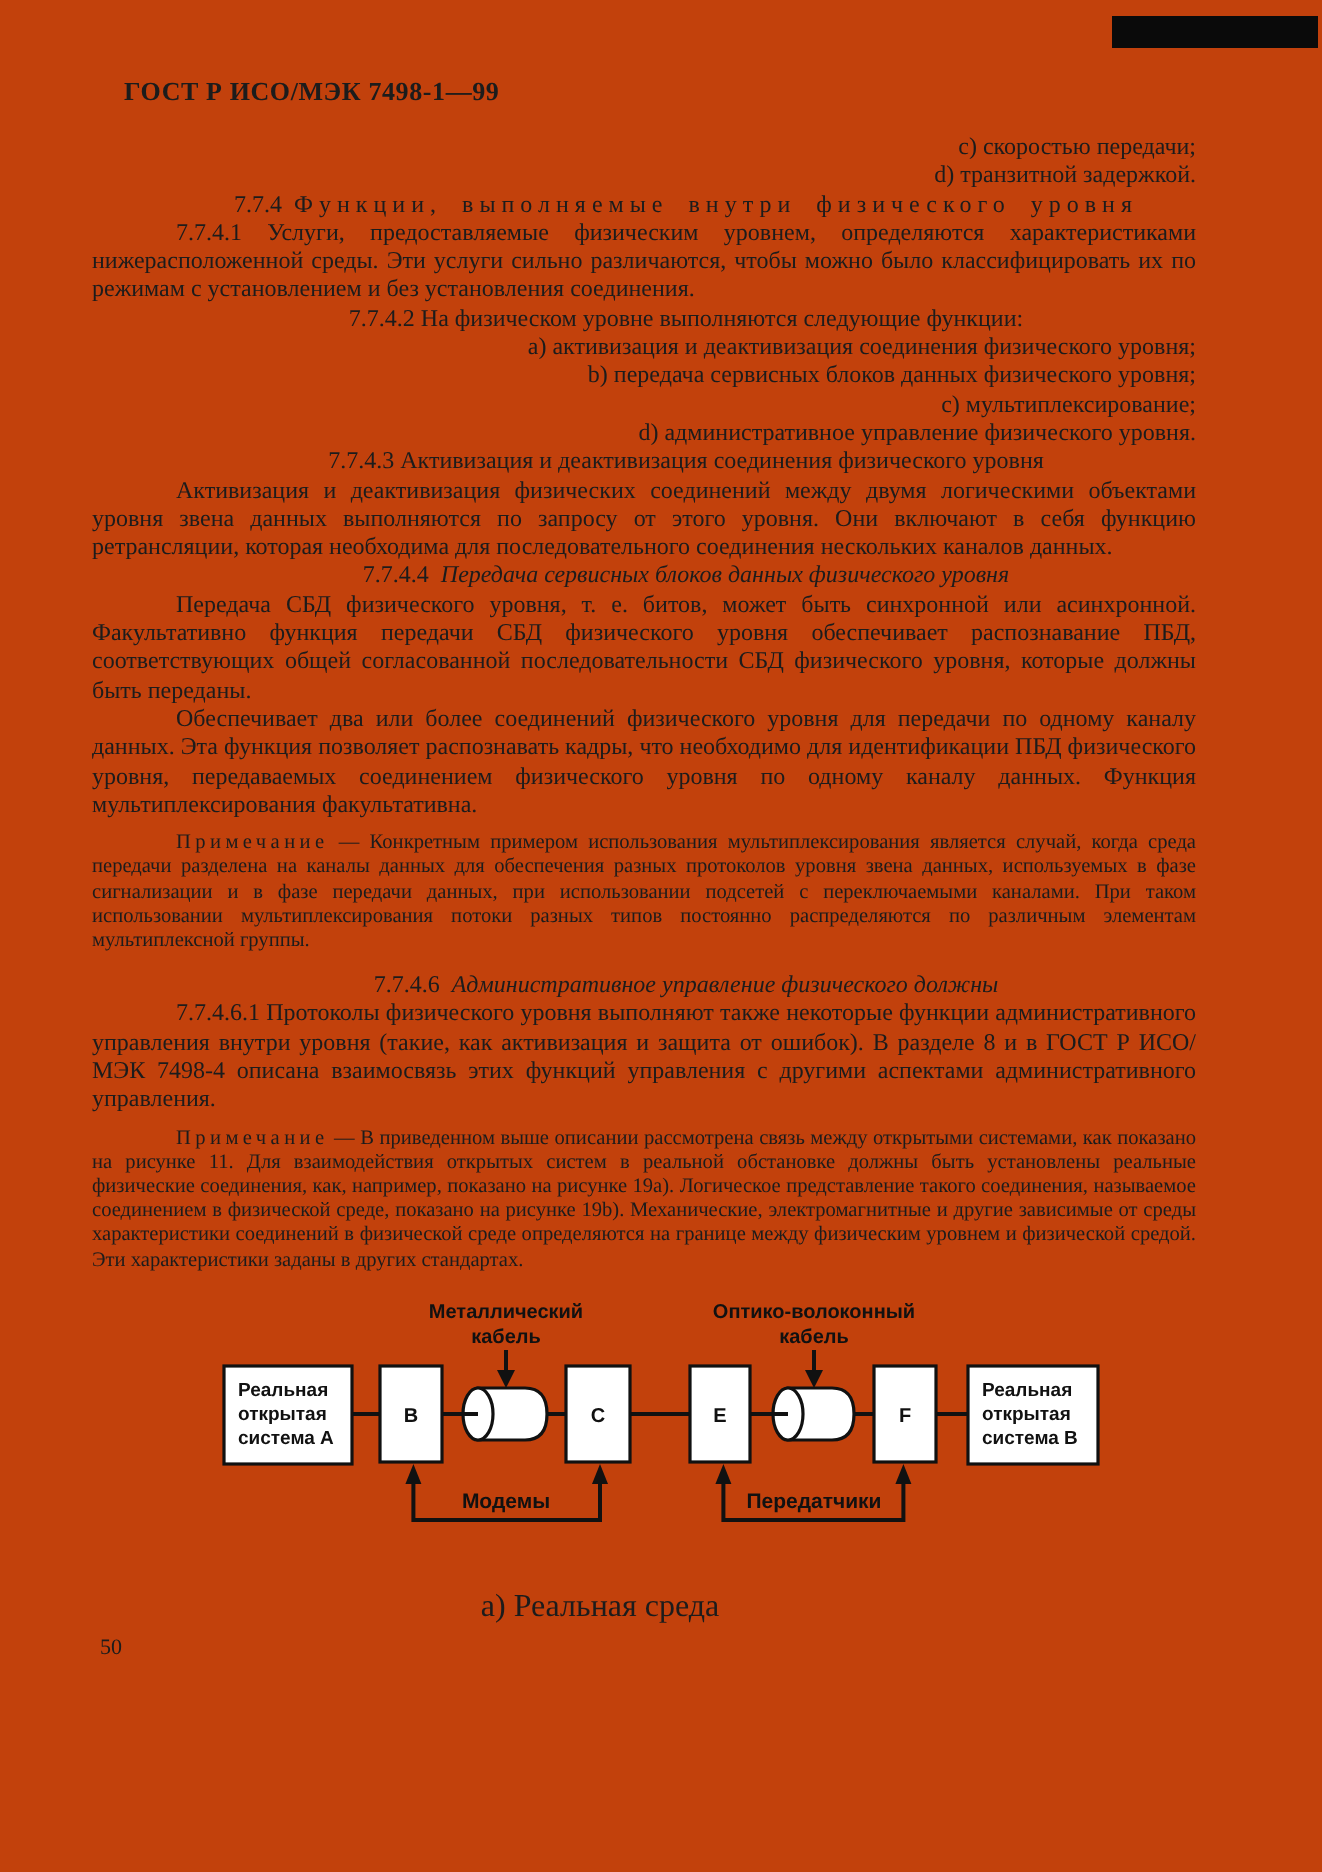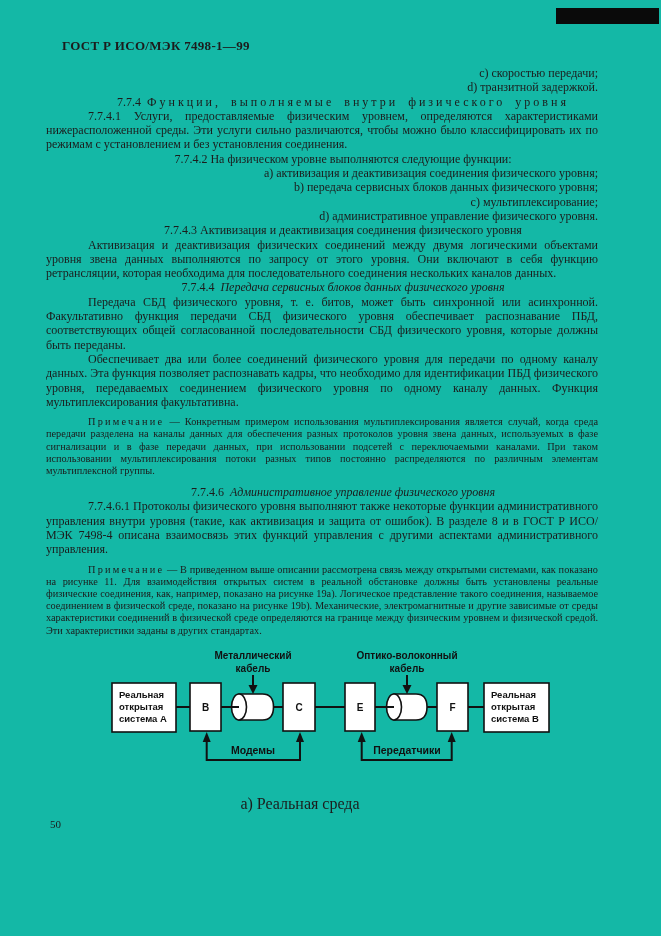--- a/index.html
+++ b/index.html
@@ -1,20 +1,20 @@
 <!DOCTYPE html>
 <html lang="ru"><head>
 <meta charset="utf-8">
 <style>
   html,body{margin:0;padding:0;}
   body{background:#e8e8e8;}
   .page{
     position:relative;
     width:661px;height:936px;
-    background:#14b8a6;
+    background:#c2410c;
     font-family:"Liberation Serif","DejaVu Serif",serif;
     color:#1c1c1c;
     overflow:hidden;
   }
   .doc-header{
     position:absolute;left:62px;top:38px;
     font-size:13px;font-weight:bold;letter-spacing:.3px;
     white-space:nowrap;
   }
   .scan-bar{
@@ -68,21 +68,21 @@
     <div class="li">a)  активизация и деактивизация соединения физического уровня;</div>
     <div class="li">b)  передача сервисных блоков данных физического уровня;</div>
     <div class="li">c)  мультиплексирование;</div>
     <div class="li">d)  административное управление физического уровня.</div>
     <div class="hline">7.7.4.3  Активизация и деактивизация соединения физического уровня</div>
     <p class="para">Активизация и деактивизация физических соединений между двумя логическими объектами уровня звена данных выполняются по запросу от этого уровня. Они включают в себя функцию ретрансляции, которая необходима для последовательного соединения нескольких каналов данных.</p>
     <div class="hline"><span>7.7.4.4</span>&nbsp;&nbsp;<span class="it">Передача сервисных блоков данных физического уровня</span></div>
     <p class="para">Передача СБД физического уровня, т. е. битов, может быть синхронной или асинхронной. Факультативно функция передачи СБД физического уровня обеспечивает распознавание ПБД, соответствующих общей согласованной последовательности СБД физического уровня, которые должны быть переданы.</p>
     <p class="para">Обеспечивает два или более соединений физического уровня для передачи по одному каналу данных. Эта функция позволяет распознавать кадры, что необходимо для идентификации ПБД физического уровня, передаваемых соединением физического уровня по одному каналу данных. Функция мультиплексирования факультативна.</p>
     <div class="note"><span class="note-label">Примечание</span> <span>— Конкретным примером использования мультиплексирования является случай, когда среда передачи разделена на каналы данных для обеспечения разных протоколов уровня звена данных, используемых в фазе сигнализации и в фазе передачи данных, при использовании подсетей с переключаемыми каналами. При таком использовании мультиплексирования потоки разных типов постоянно распределяются по различным элементам мультиплексной группы.</span></div>
-    <div class="hline"><span>7.7.4.6</span>&nbsp;&nbsp;<span class="it">Административное управление физического уровня</span></div>
+    <div class="hline"><span>7.7.4.6</span>&nbsp;&nbsp;<span class="it">Административное управление физического должны</span></div>
     <p class="para">7.7.4.6.1 Протоколы физического уровня выполняют также некоторые функции административного управления внутри уровня (такие, как активизация и защита от ошибок). В разделе 8 и в ГОСТ Р ИСО/МЭК 7498-4 описана взаимосвязь этих функций управления с другими аспектами административного управления.</p>
     <div class="note"><span class="note-label">Примечание</span> <span>— В приведенном выше описании рассмотрена связь между открытыми системами, как показано на рисунке 11. Для взаимодействия открытых систем в реальной обстановке должны быть установлены реальные физические соединения, как, например, показано на рисунке 19а). Логическое представление такого соединения, называемое соединением в физической среде, показано на рисунке 19b). Механические, электромагнитные и другие зависимые от среды характеристики соединений в физической среде определяются на границе между физическим уровнем и физической средой. Эти характеристики заданы в других стандартах.</span></div>
   </div>
 
   <svg class="diagram" width="470" height="140" viewBox="0 0 470 140">
 
     <g stroke="#111" stroke-width="2">
       <line x1="76" y1="62" x2="90" y2="62"></line>
       <line x1="215" y1="62" x2="245" y2="62"></line>
       <line x1="327" y1="62" x2="337" y2="62"></line>

